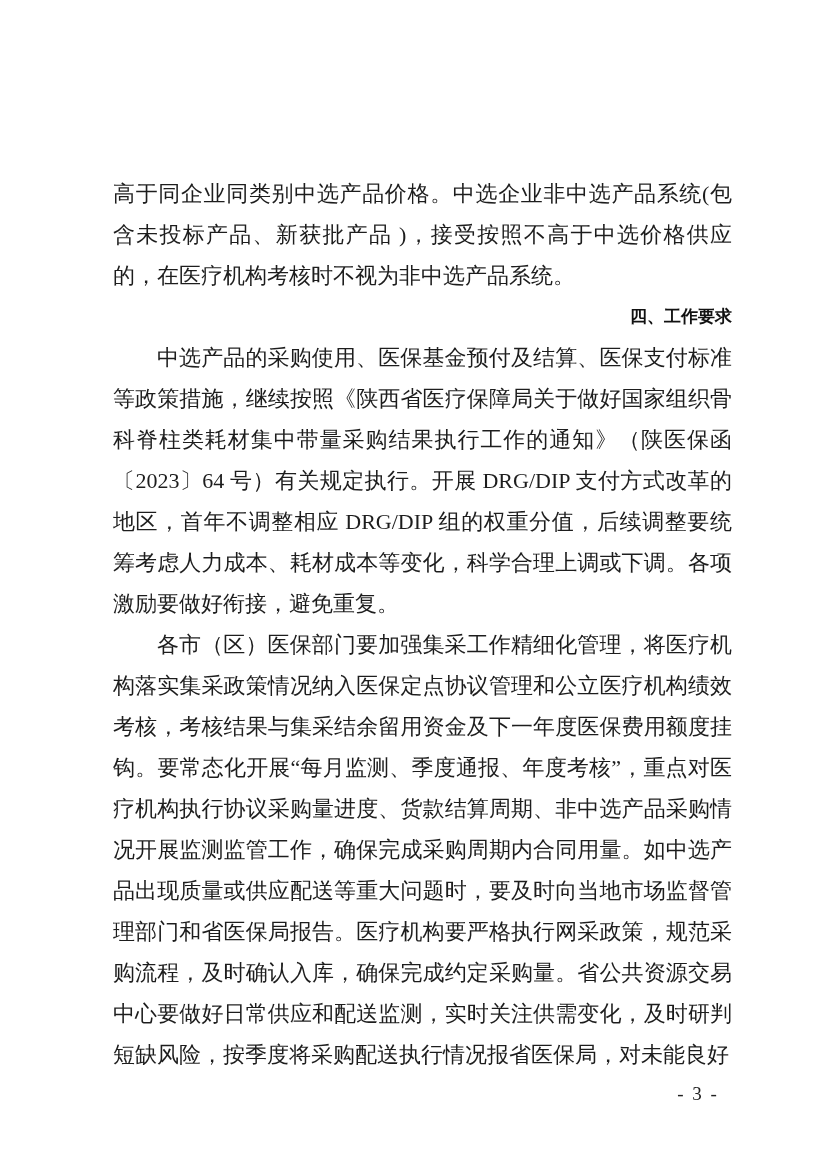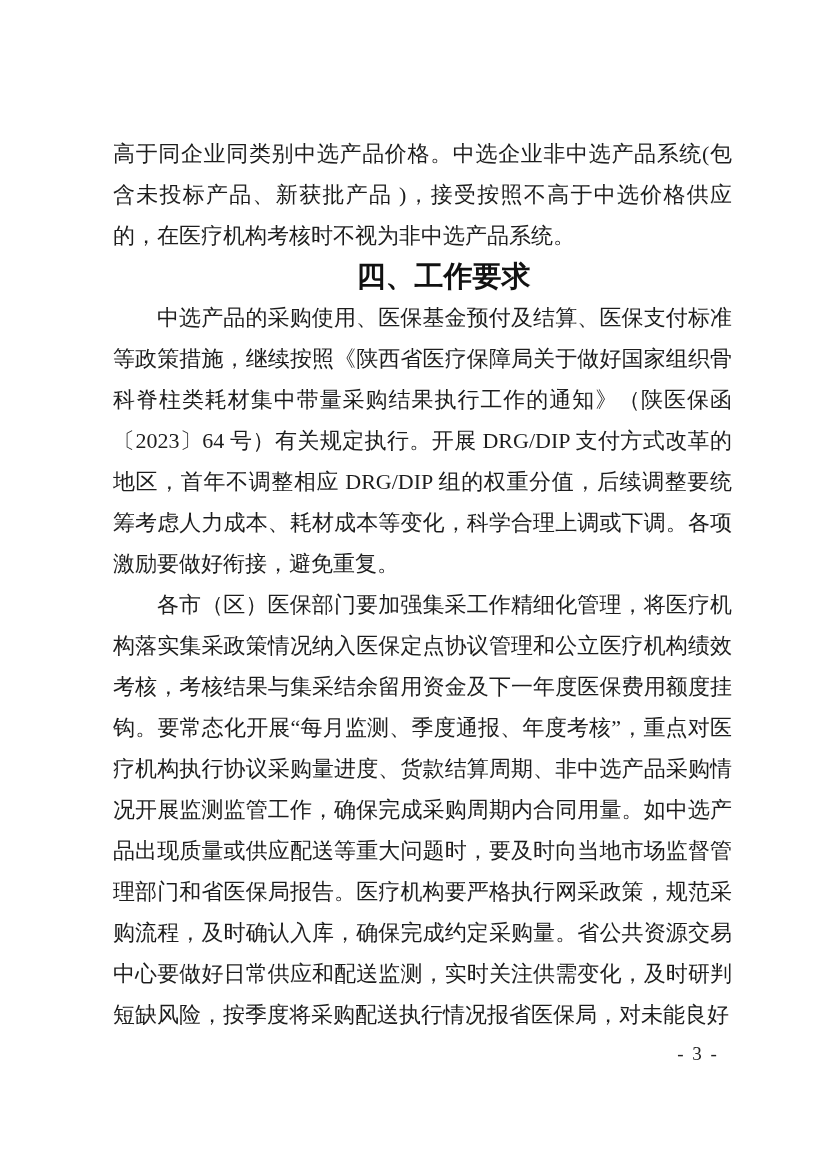--- a/index.html
+++ b/index.html
@@ -11,20 +11,21 @@
     position: relative;
     background: #ffffff;
     font-family: "Liberation Serif", "DejaVu Serif", serif;
     color: #1d1d1d;
     overflow: hidden;
   }
   .page {
     position: absolute;
     inset: 0;
     background: #ffffff;
+    margin-top: 40px;
   }
   .content {
     position: absolute;
     left: 113px;
     top: 133px;
     width: 619px;
     font-size: 22px;
     line-height: 41px;
     text-align: justify;
     letter-spacing: 0;
@@ -34,24 +35,24 @@
     padding: 0;
   }
   .para.indent {
     text-indent: 44px;
   }
   .section-heading {
     margin: 0;
     padding: 0;
     font-family: "Liberation Sans", "DejaVu Sans", sans-serif;
     font-weight: 700;
-    font-size: 29px;
+    font-size: 17px;
     line-height: 41px;
     text-indent: 42px;
-    text-align: center;
+    text-align: right;
     color: #111111;
   }
   .page-number {
     position: absolute;
     top: 1042px;
     left: 661px;
     width: 74px;
     font-size: 19px;
     line-height: 24px;
     letter-spacing: 2px;

